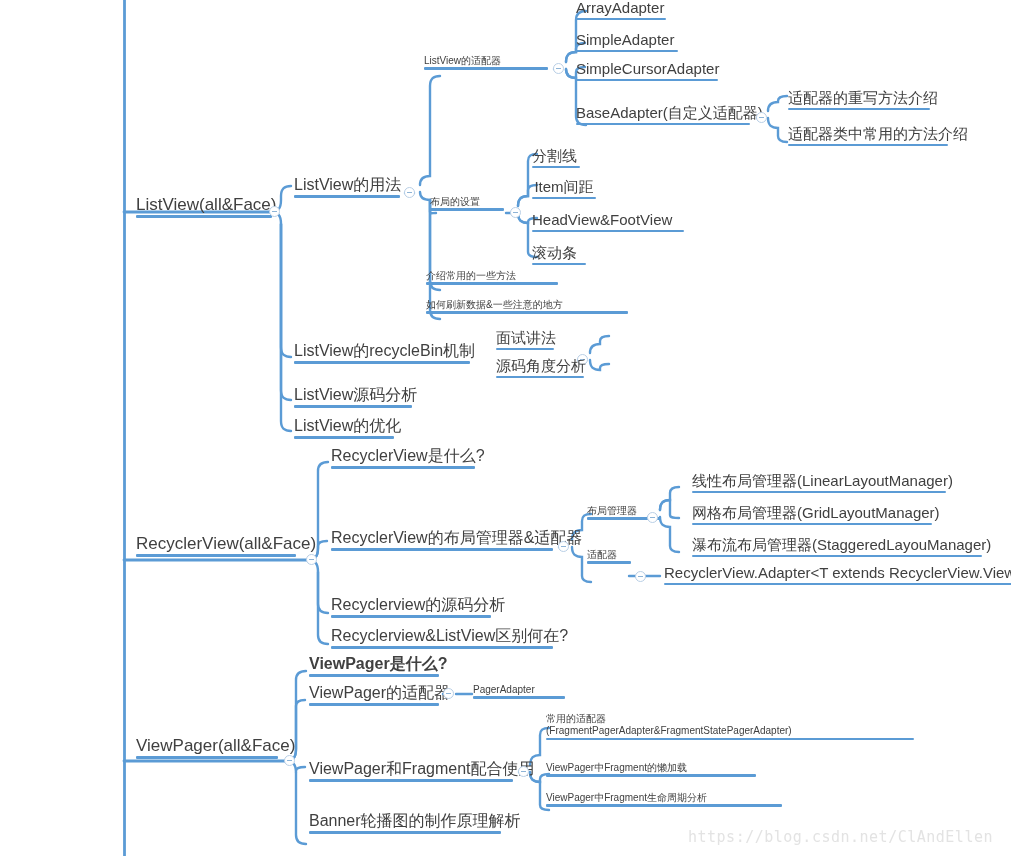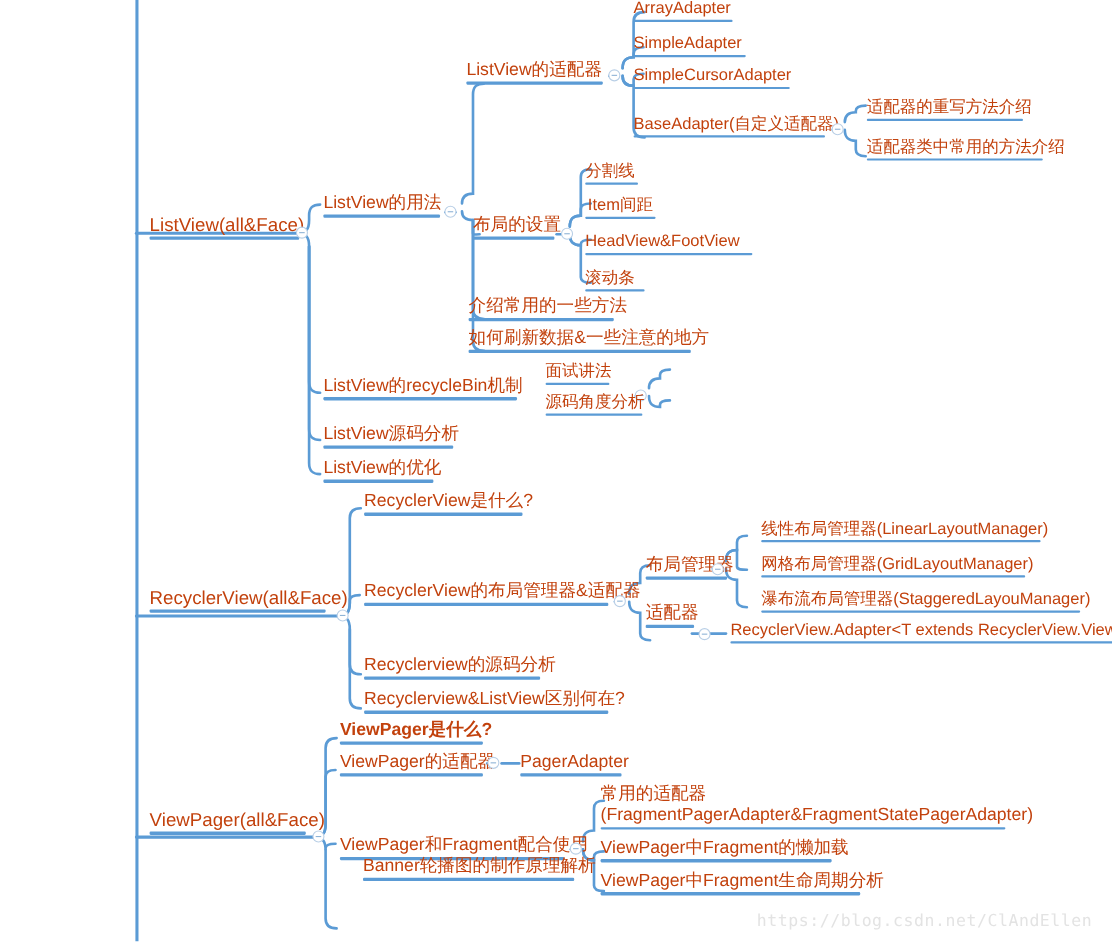--- a/index.html
+++ b/index.html
@@ -17,38 +17,38 @@
   #wires{
     position:absolute;
     left:0; top:0;
     width:1011px; height:856px;
     pointer-events:none;
   }
   
   .node{
     position:absolute;
     white-space:nowrap;
-    color:#c2410c;
+    color:#404040;
     line-height:1.12;
     padding:0 2px 2px 2px;
     box-sizing:border-box;
   }
   .node .txt{ display:block; }
   .node.two-line{ white-space:normal; line-height:1.18; }
   
   .node .bar{
     display:block;
     height:2.6px;
     background:#5b9bd5;
     border-radius:1px;
     margin-top:1px;
   }
   .node.lvl1{ font-size:17px; }
   .node.lvl2{ font-size:16px; }
-  .node.lvl3{ font-size:16px; }
+  .node.lvl3{ font-size:10px; }
   .node.lvl4{ font-size:15px; }
   .node.lvl1 .bar{ height:3.2px; }
   .node.lvl2 .bar{ height:2.8px; }
 
   
   .toggle{
     position:absolute;
     width:11px; height:11px;
     border:1px solid #b9cfe6;
     border-radius:50%;
@@ -339,21 +339,21 @@
     <span class="bar"></span>
   </div>
   <div class="toggle" style="left:443px; top:688px;"></div>
 
   <div class="node lvl2" style="left:307px; top:760px; width:208px;">
     <span class="txt">ViewPager和Fragment配合使用</span>
     <span class="bar"></span>
   </div>
   <div class="toggle" style="left:518px; top:766px;"></div>
 
-  <div class="node lvl2" style="left:307px; top:779px; width:196px;margin-left:21px;">
+  <div class="node lvl2" style="left:307px; top:812px; width:196px;">
     <span class="txt">Banner轮播图的制作原理解析</span>
     <span class="bar"></span>
   </div>
 
   <div class="node lvl3" style="left:471px; top:684px; width:96px;">
     <span class="txt">PagerAdapter</span>
     <span class="bar"></span>
   </div>
 
   <div class="node lvl3 two-line" style="left:544px; top:713px; width:372px;">

